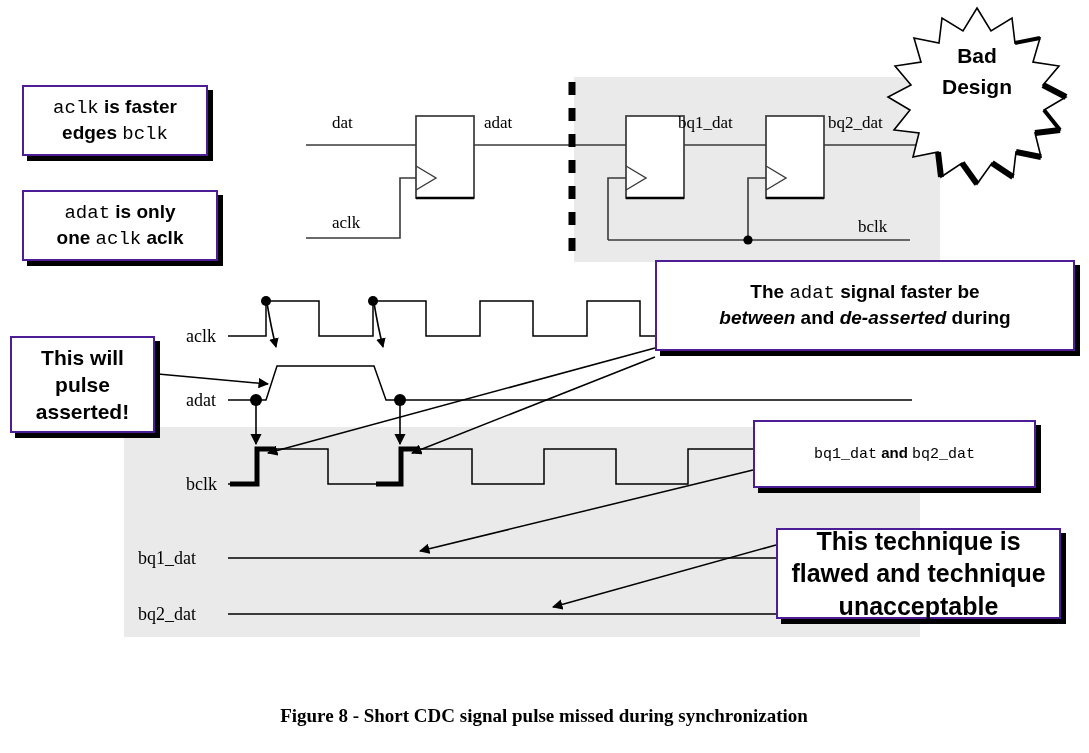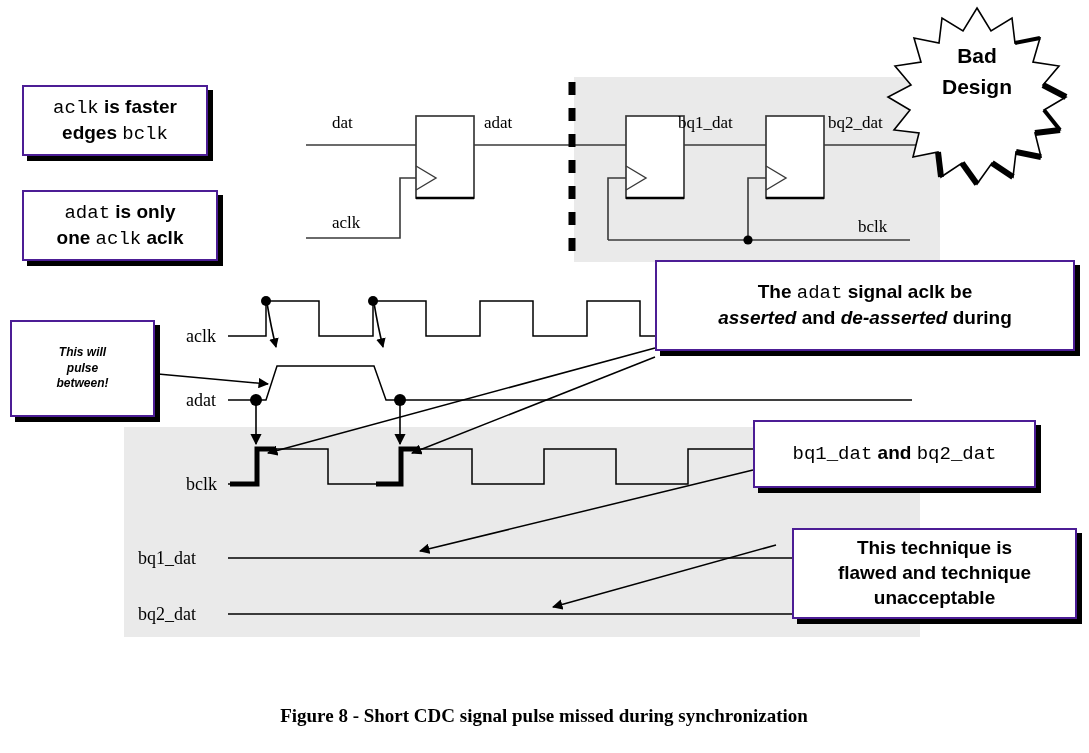--- a/index.html
+++ b/index.html
@@ -70,24 +70,24 @@
   }
   .callout .ln { display: block; white-space: nowrap; }
   .mono {
     font-family: "Liberation Mono", monospace;
     font-weight: normal;
   }
   .ital { font-style: italic; }
 
   #callout-aclk-faster { left: 22px;  top: 85px;  width: 186px; height: 71px;  font-size: 19px; }
   #callout-adat-width  { left: 22px;  top: 190px; width: 196px; height: 71px;  font-size: 19px; }
-  #callout-problems    { left: 10px;  top: 320px; width: 145px; height: 97px;  font-size: 12px; font-style: italic; }
+  #callout-problems    { left: 10px;  top: 336px; width: 145px; height: 97px;  font-size: 21px; }
   #callout-adat-signal { left: 655px; top: 260px; width: 420px; height: 91px;  font-size: 19px; }
-  #callout-never-passed{ left: 753px; top: 420px; width: 283px; height: 68px;  font-size: 19px; }
-  #callout-unacceptable{ left: 792px; top: 528px; width: 285px; height: 91px;  font-size: 19px; }
+  #callout-never-passed{ left: 753px; top: 420px; width: 283px; height: 68px;  font-size: 15px; }
+  #callout-unacceptable{ left: 776px; top: 528px; width: 285px; height: 91px;  font-size: 25px; }
 </style>
 </head>
 <body>
 
 <div id="root">
 
   <svg class="diagram" viewBox="0 0 1089 753">
     <defs>
       <marker id="arrowFill" viewBox="0 0 10 10" refX="9" refY="5" markerWidth="7" markerHeight="7" orient="auto-start-reverse">
         <path d="M 0 0 L 10 5 L 0 10 z" fill="#000"></path>
@@ -222,25 +222,25 @@
       <span class="ln"><span class="mono">aclk</span><span> is faster</span></span>
       <span class="ln"><span>edges </span><span class="mono">bclk</span></span>
     </div>
   <div class="callout" id="callout-adat-width">
       <span class="ln"><span class="mono">adat</span><span> is only</span></span>
       <span class="ln"><span>one </span><span class="mono">aclk</span><span> aclk</span></span>
     </div>
   <div class="callout" id="callout-problems">
       <span class="ln"><span>This will</span></span>
       <span class="ln"><span>pulse</span></span>
-      <span class="ln"><span>between!</span></span>
+      <span class="ln"><span>asserted!</span></span>
     </div>
   <div class="callout" id="callout-adat-signal">
-      <span class="ln"><span>The </span><span class="mono">adat</span><span> signal aclk be</span></span>
-      <span class="ln"><span class="ital">asserted</span><span> and </span><span class="ital">de-asserted</span><span> during</span></span>
+      <span class="ln"><span>The </span><span class="mono">adat</span><span> signal faster be</span></span>
+      <span class="ln"><span class="ital">between</span><span> and </span><span class="ital">de-asserted</span><span> during</span></span>
     </div>
   <div class="callout" id="callout-never-passed">
       <span class="ln"><span class="mono">bq1_dat</span><span> and </span><span class="mono">bq2_dat</span></span>
     </div>
   <div class="callout" id="callout-unacceptable">
       <span class="ln"><span>This technique is</span></span>
       <span class="ln"><span>flawed and technique</span></span>
       <span class="ln"><span>unacceptable</span></span>
     </div>
 

